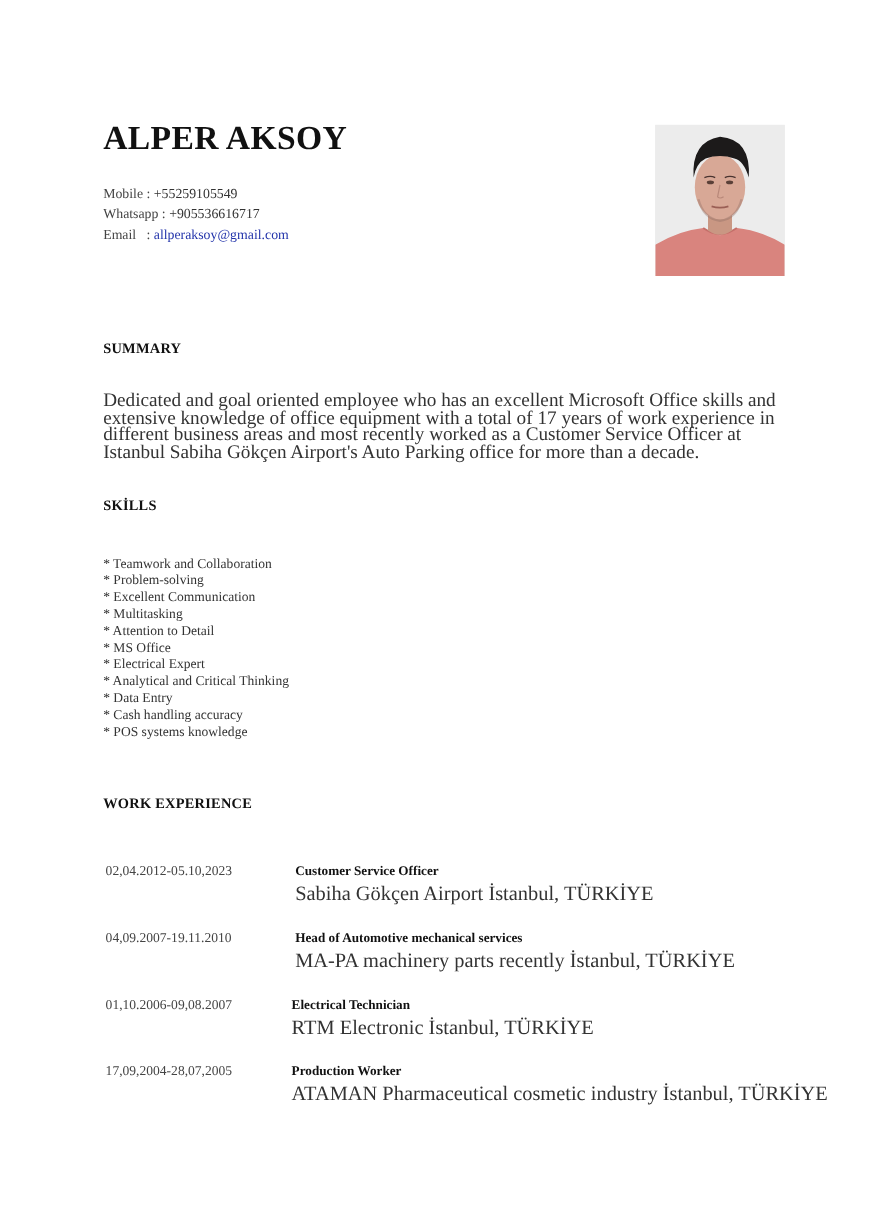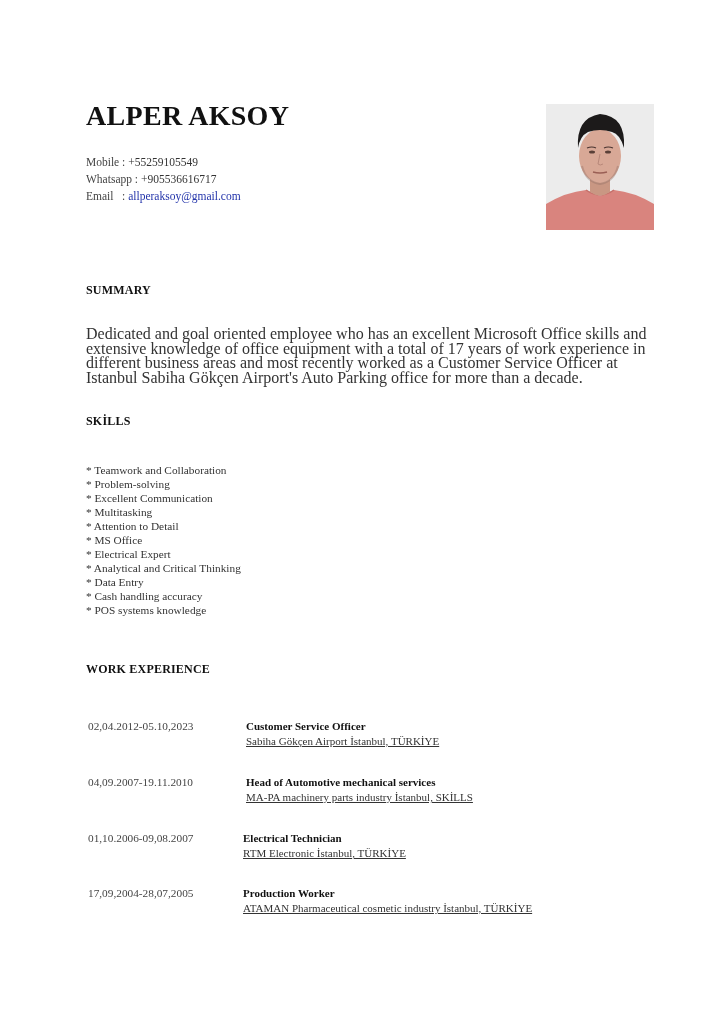--- a/index.html
+++ b/index.html
@@ -15,21 +15,21 @@
   .photo {
     left: 546px; top: 104px; width: 108px; height: 126px; overflow: hidden;
     background: #ececec;
   }
   .section-title { left: 86px; font-size: 12px; font-weight: bold; color: #111; letter-spacing: 0.2px; }
   .summary { left: 86px; top: 327px; width: 575px; font-size: 16px; line-height: 14.5px; color: #333; }
   .skills { left: 86px; top: 463px; font-size: 11.3px; line-height: 14px; color: #333; margin: 0; padding: 0; list-style: none; }
   .skills li { white-space: nowrap; }
   .job-date { left: 88px; font-size: 11.3px; color: #444; }
   .job-title { font-size: 11px; font-weight: bold; color: #111; }
-  .job-place { font-size: 11px; color: #333; text-decoration: underline; }
+  .job-place { font-size: 17px; color: #333; }
 </style>
 </head>
 <body>
 
 <div class="abs name">ALPER AKSOY</div>
 
 <div class="abs contact" style="top:155px;">
   <span class="label">Mobile :</span>
   <span>+55259105549</span>
 </div>
@@ -91,21 +91,21 @@
 
 <div>
   <div class="abs job-date" style="top:720px;">02,04.2012-05.10,2023</div>
   <div class="abs job-title" style="left:246px; top:720px;">Customer Service Officer</div>
   <div class="abs job-place" style="left:246px; top:735px;">Sabiha Gökçen Airport İstanbul, TÜRKİYE</div>
 </div>
 
 <div>
   <div class="abs job-date" style="top:776px;">04,09.2007-19.11.2010</div>
   <div class="abs job-title" style="left:246px; top:776px;">Head of Automotive mechanical services</div>
-  <div class="abs job-place" style="left:246px; top:791px;">MA-PA machinery parts industry İstanbul, SKİLLS</div>
+  <div class="abs job-place" style="left:246px; top:791px;">MA-PA machinery parts recently İstanbul, TÜRKİYE</div>
 </div>
 
 <div>
   <div class="abs job-date" style="top:832px;">01,10.2006-09,08.2007</div>
   <div class="abs job-title" style="left:243px; top:832px;">Electrical Technician</div>
   <div class="abs job-place" style="left:243px; top:847px;">RTM Electronic İstanbul, TÜRKİYE</div>
 </div>
 
 <div>
   <div class="abs job-date" style="top:887px;">17,09,2004-28,07,2005</div>

